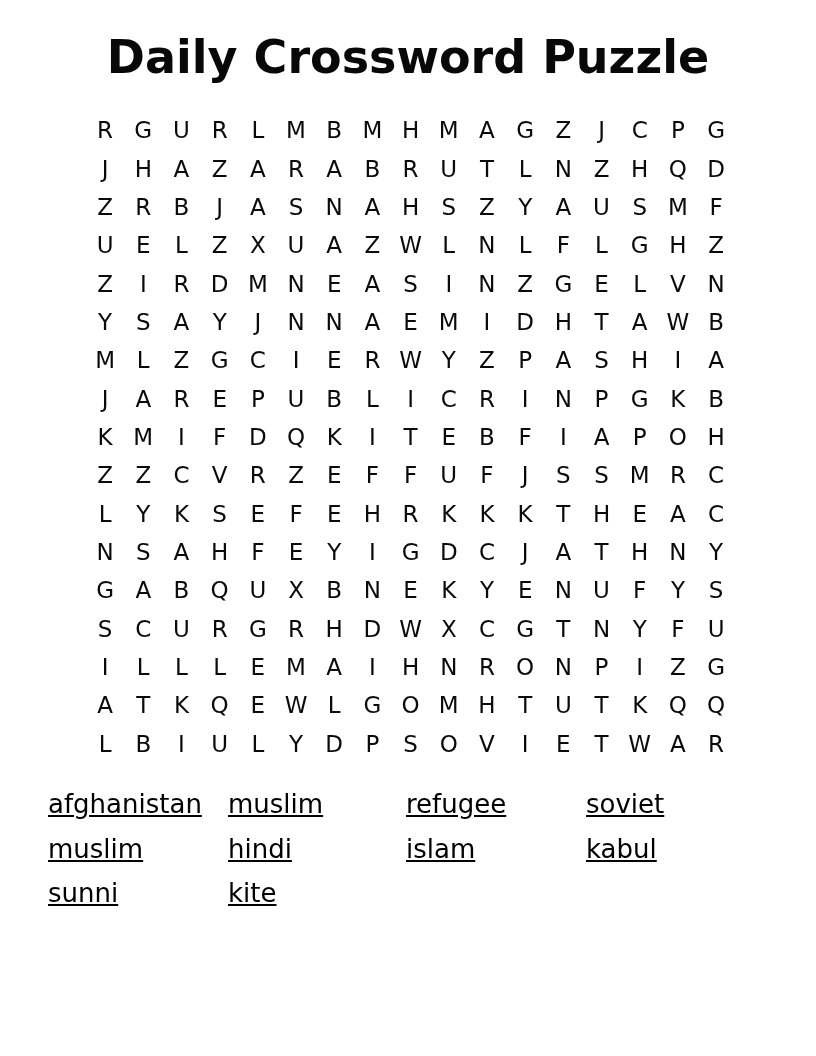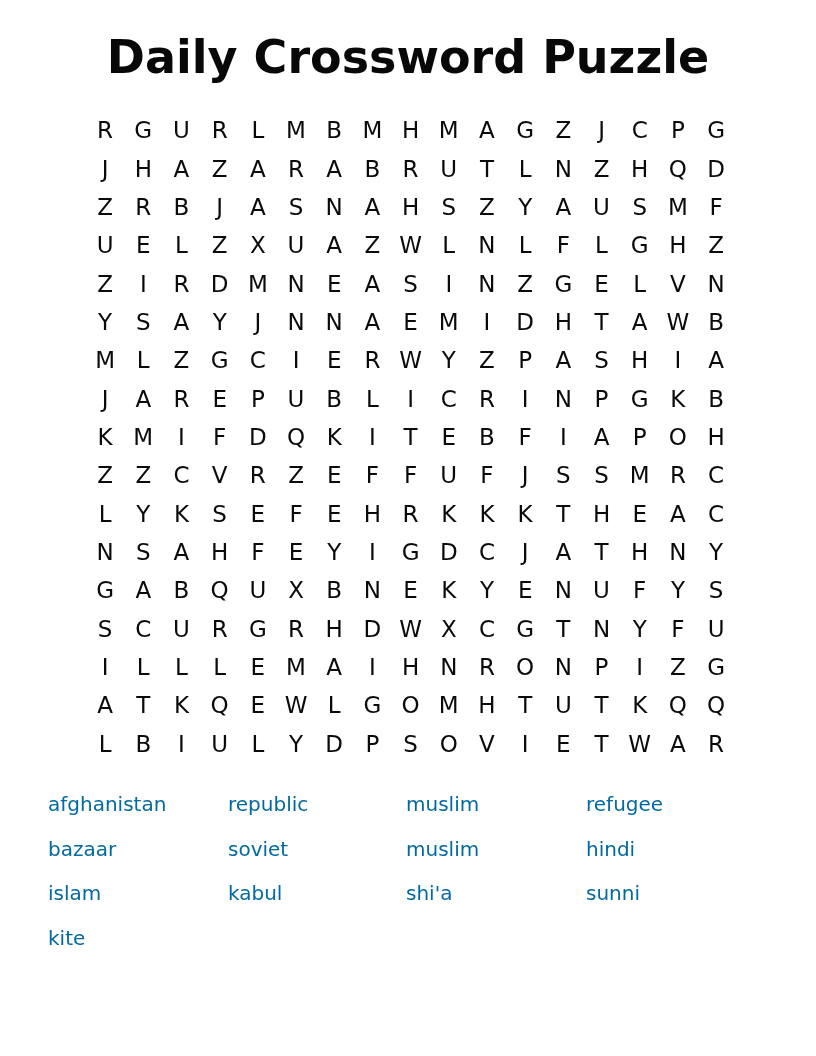--- a/index.html
+++ b/index.html
@@ -51,24 +51,25 @@
     position: absolute;
     left: 48px;
     top: 782px;
     display: grid;
     grid-template-columns: 180px 178px 180px 180px;
     grid-auto-rows: 44.5px;
   }
   .word {
     display: flex;
     align-items: center;
-    font-size: 20px;
+    font-size: 26px;
     font-weight: 500;
-    color: #0369a1;
+    color: #000000;
     white-space: nowrap;
+    text-decoration: underline;
   }
 </style>
 </head>
 <body>
 
 <div class="page">
   <h1 class="title">Daily Crossword Puzzle</h1>
 
   <div class="grid" id="grid">
       <span class="cell">R</span>
@@ -357,26 +358,23 @@
       <span class="cell">I</span>
       <span class="cell">E</span>
       <span class="cell">T</span>
       <span class="cell">W</span>
       <span class="cell">A</span>
       <span class="cell">R</span>
     </div>
 
   <div class="words" id="words">
       <span class="word">afghanistan</span>
-      <span class="word">republic</span>
       <span class="word">muslim</span>
       <span class="word">refugee</span>
-      <span class="word">bazaar</span>
       <span class="word">soviet</span>
       <span class="word">muslim</span>
       <span class="word">hindi</span>
       <span class="word">islam</span>
       <span class="word">kabul</span>
-      <span class="word">shi'a</span>
       <span class="word">sunni</span>
       <span class="word">kite</span>
     </div>
 </div>
 
 </body></html>

